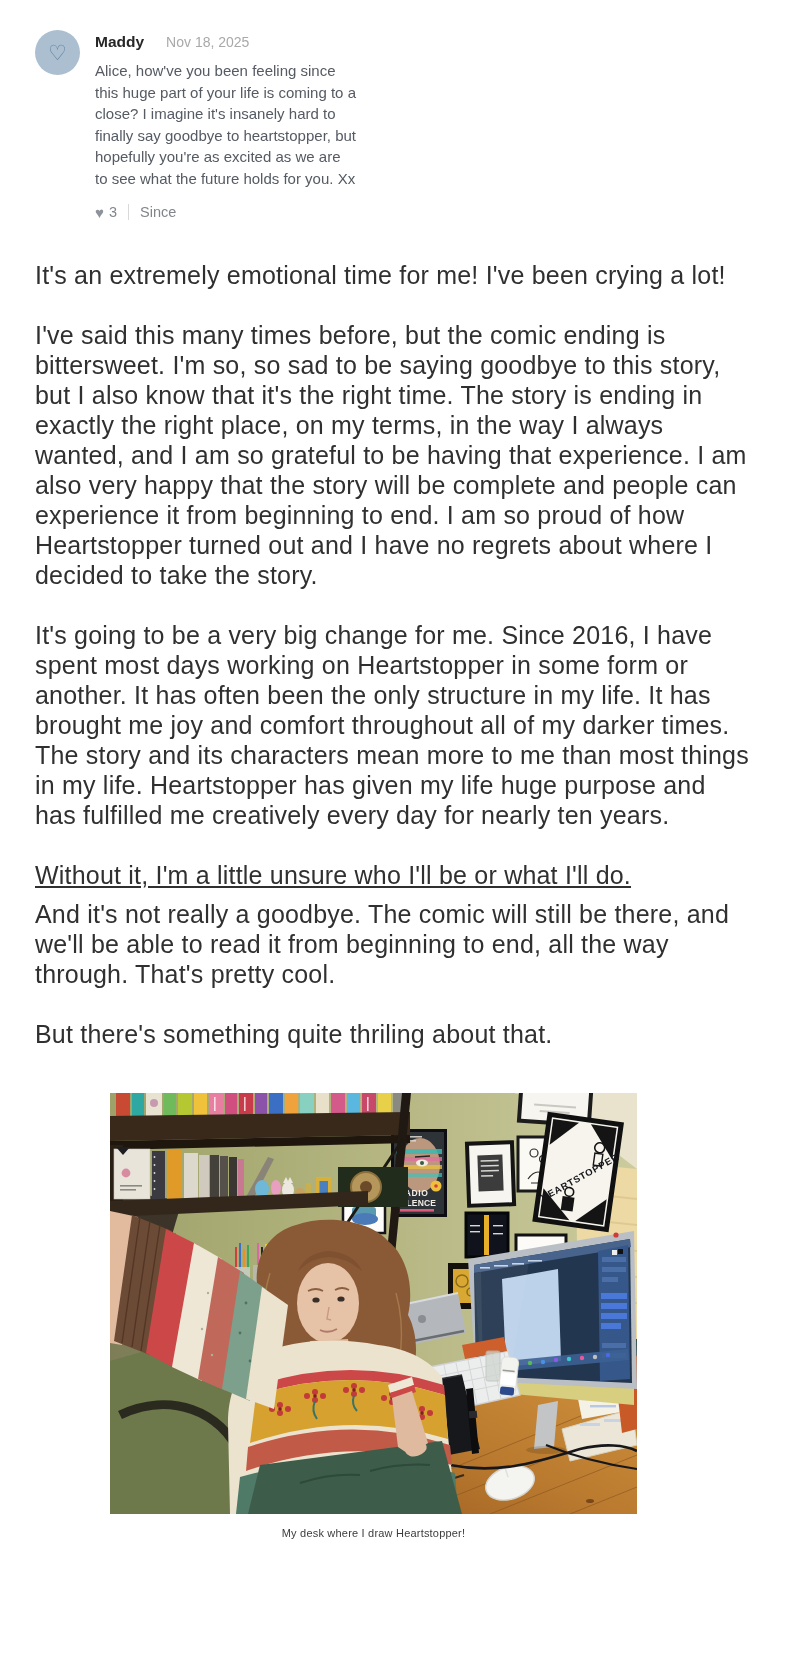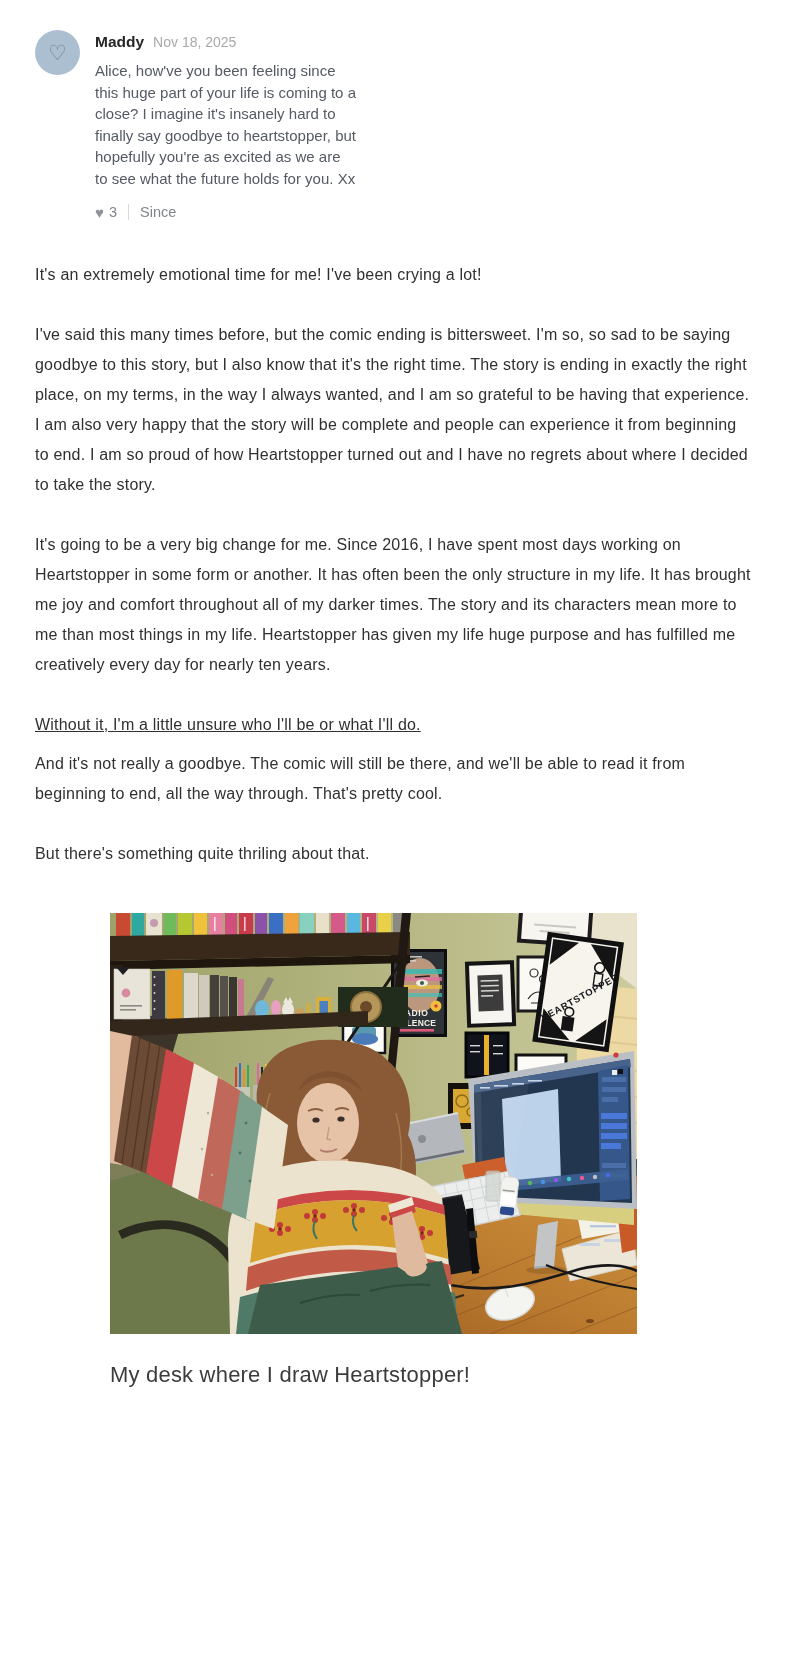--- a/index.html
+++ b/index.html
@@ -5,40 +5,40 @@
   html,body{margin:0;padding:0;background:#ffffff;}
   body{width:800px;height:1680px;overflow:hidden;font-family:"Liberation Sans",sans-serif;}
   .page{box-sizing:border-box;width:800px;height:1680px;padding:30px 35px 40px 35px;}
 
   
   .comment{display:flex;gap:15px;margin-bottom:40px;}
   .avatar{flex:0 0 45px;width:45px;height:45px;border-radius:50%;background:#abbfd1;
           display:flex;align-items:center;justify-content:center;}
   .avatar .heart-outline{color:#64809a;font-size:21px;line-height:1;}
   .comment-main{padding-top:3px;}
-  .comment-header{display:flex;align-items:baseline;gap:9px;margin-bottom:9px;}
+  .comment-header{display:flex;align-items:baseline;gap:22px;margin-bottom:9px;}
   .author{font-weight:bold;font-size:15.5px;color:#262626;}
   .date{font-size:14px;color:#a9a9a9;}
   .comment-body{width:262px;font-size:15px;line-height:21.5px;color:#555a63;}
   .comment-footer{display:flex;align-items:center;gap:11px;margin-top:15px;font-size:14.5px;color:#82858c;}
   .like-button{display:flex;align-items:center;gap:5px;cursor:pointer;}
   .like-heart{color:#8e929a;font-size:15px;line-height:1;}
   .v-divider{width:1px;height:16px;background:#d9d9d9;}
   .reply{cursor:pointer;}
 
   
   .answer{width:716px;}
-  .answer p{margin:0 0 30px 0;font-size:16px;line-height:30px;color:#303030;letter-spacing:0.2px;}
+  .answer p{margin:0 0 30px 0;font-size:25px;line-height:30px;color:#303030;letter-spacing:0.2px;}
   .answer p.tight{margin-bottom:9px;text-decoration:underline;}
 
   
   .photo-wrap{width:527px;margin:44px 0 0 75px;}
   .photo{display:block;width:527px;height:421px;}
   .photo svg text{font-family:"Liberation Sans",sans-serif;}
-  .caption{margin-top:28px;font-size:22px;color:#3c3c3c;letter-spacing:0.2px;}
+  .caption{margin-top:13px;text-align:center;font-size:11px;color:#3c3c3c;letter-spacing:0.2px;}
 </style>
 </head>
 <body>
 
 <div class="page">
 
   <div class="comment">
     <div class="avatar">
       <span class="heart-outline">♡</span>
     </div>

